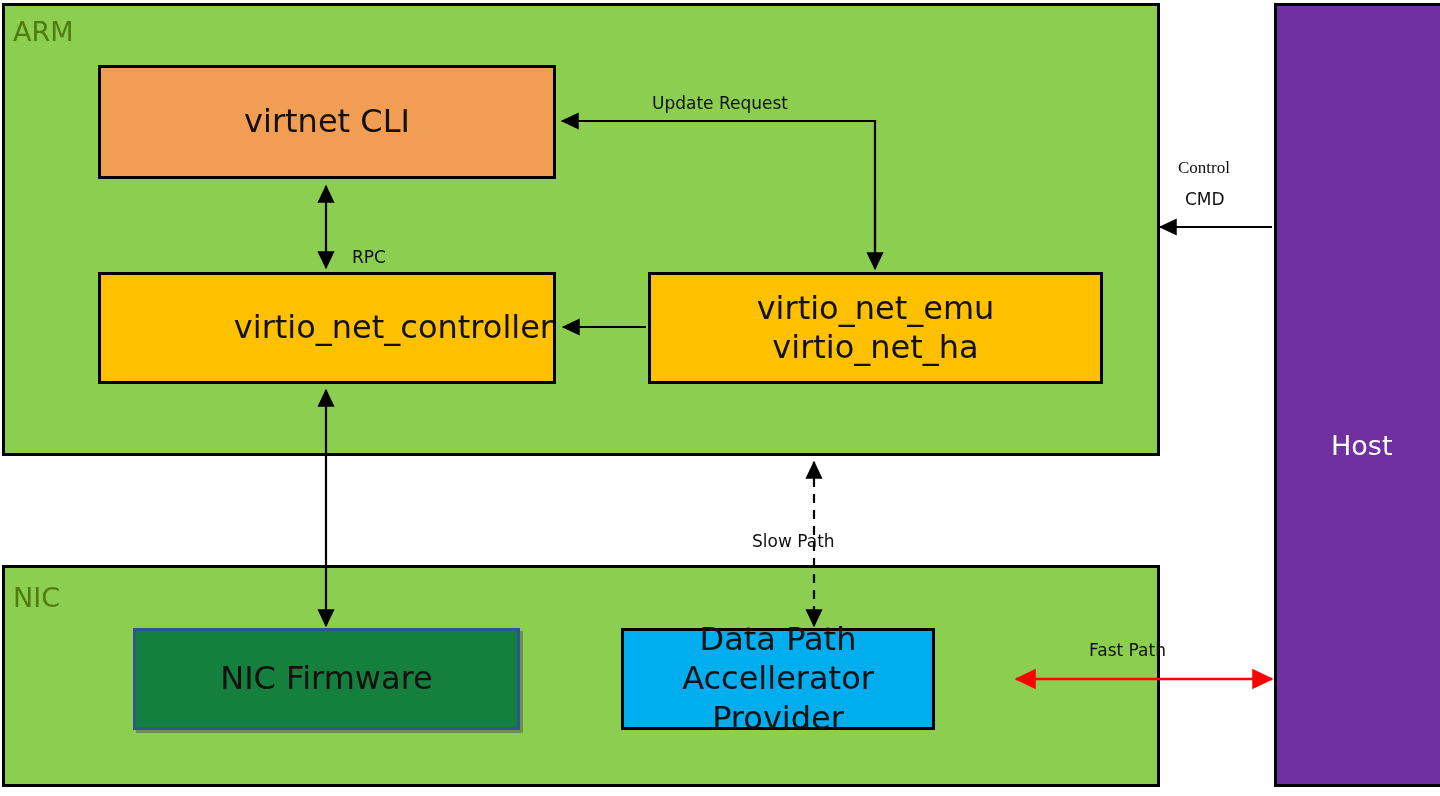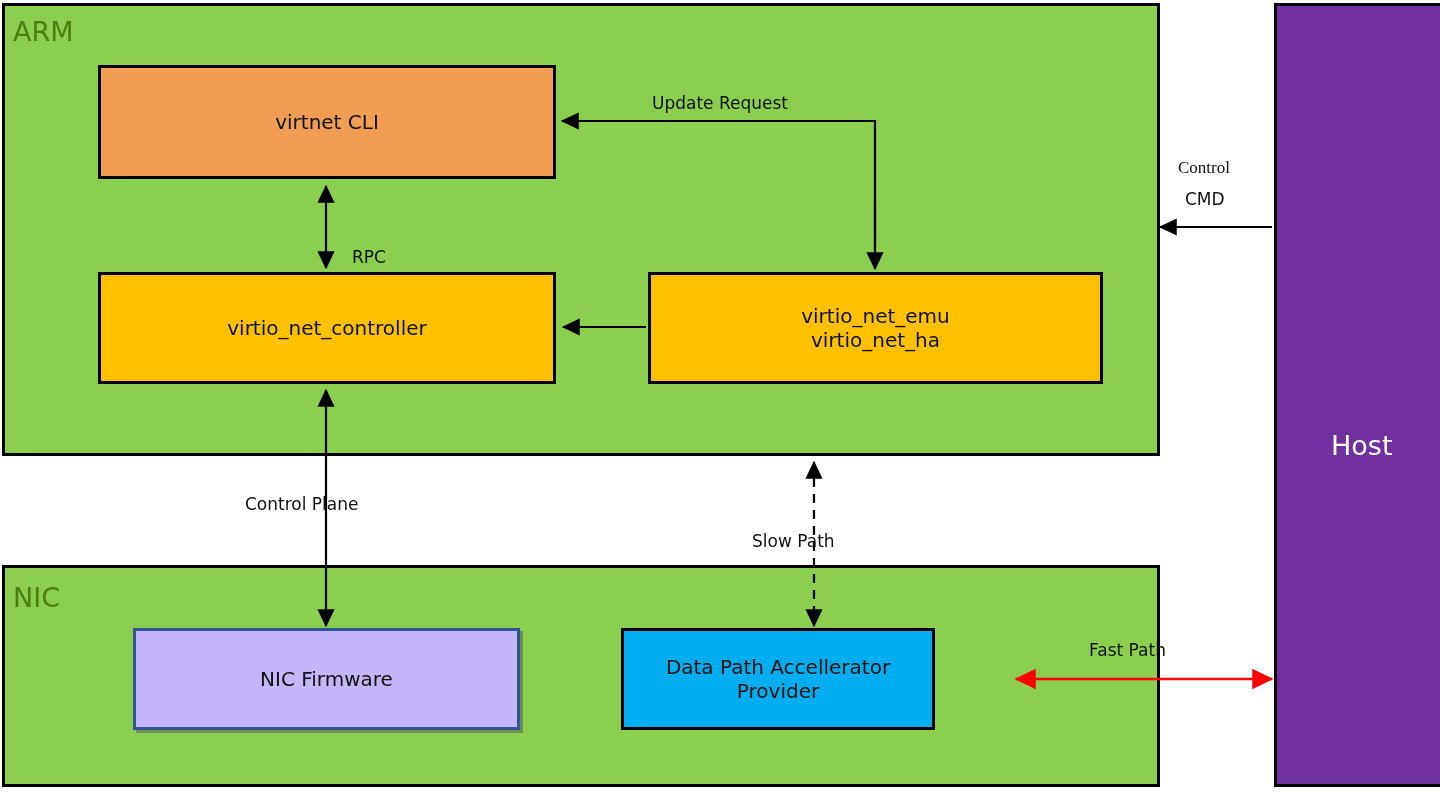--- a/index.html
+++ b/index.html
@@ -32,21 +32,21 @@
     line-height: 1;
     white-space: nowrap;
   }
   .node {
     position: absolute;
     box-sizing: border-box;
     display: flex;
     align-items: center;
     justify-content: center;
     text-align: center;
-    font-size: 20px;
+    font-size: 32px;
     color: #111111;
     line-height: 1.22;
   }
   .node.black-border { border: 3px solid #000000; }
   .node.blue-border  { border: 3px solid #2f5597; box-shadow: 3px 3px 0 rgba(90,90,90,0.55); }
   .node-text { pointer-events: none; }
   .edge-label {
     position: absolute;
     font-size: 17px;
     color: #111111;
@@ -80,30 +80,30 @@
   <div class="zone" style="left:2px; top:565px; width:1158px; height:222px; background:#8CCE4F;"></div>
   <div class="zone-label" style="left:13px; top:584px;">NIC</div>
 
   <div class="zone" style="left:1274px; top:3px; width:166px; height:784px; background:#7030A0; border-right:none;"></div>
   <div class="host-label" style="left:1331px; top:385px;margin-top:45px;">Host</div>
 
   <div class="node black-border" style="left:98px; top:65px; width:458px; height:114px; background:#F29D54;">
     <span class="node-text">virtnet CLI</span>
   </div>
 
-  <div class="node black-border" style="left:98px; top:272px; width:458px; height:112px; background:#FFC000;">
+  <div class="node black-border" style="left:98px; top:272px; width:458px; height:112px; background:#FFC000;justify-content:flex-end;">
     <span class="node-text">virtio_net_controller</span>
   </div>
 
   <div class="node black-border" style="left:648px; top:272px; width:455px; height:112px; background:#FFC000; flex-direction:column;align-items:center;">
     <span class="node-text">virtio_net_emu</span>
     <span class="node-text">virtio_net_ha</span>
   </div>
 
-  <div class="node blue-border" style="left:133px; top:628px; width:387px; height:102px; background:#c4b5fd;">
+  <div class="node blue-border" style="left:133px; top:628px; width:387px; height:102px; background:#15803d;">
     <span class="node-text">NIC Firmware</span>
   </div>
 
   <div class="node black-border" style="left:621px; top:628px; width:314px; height:102px; background:#00ADEF;">
     <span class="node-text">Data Path Accellerator Provider</span>
   </div>
 
   <svg class="wires" viewBox="0 0 1440 796">
     <defs>
       <marker id="arrowBlack" markerWidth="9" markerHeight="9" refX="7.6" refY="4.5" orient="auto" markerUnits="strokeWidth">
@@ -137,19 +137,18 @@
     <path d="M1016,679 L1272,679" fill="none" stroke="#FF0000" stroke-width="2.6" marker-end="url(#arrowRed)" marker-start="url(#arrowRedStart)"></path>
   </svg>
 
   <div class="edge-label" style="left:652px; top:93px;">Update Request</div>
 
   <div class="edge-label" style="left:352px; top:211px;margin-top:36px;">RPC</div>
 
   <div class="edge-label" style="left:1178px; top:158px;font-family:Liberation Serif, serif;">Control</div>
   <div class="edge-label" style="left:1185px; top:189px;">CMD</div>
 
-  <div class="edge-label" style="left:245px; top:494px;">Control Plane</div>
 
   <div class="edge-label" style="left:752px; top:531px;">Slow Path</div>
 
   <div class="edge-label" style="left:1089px; top:640px;">Fast Path</div>
 
 </div>
 
 </body></html>

